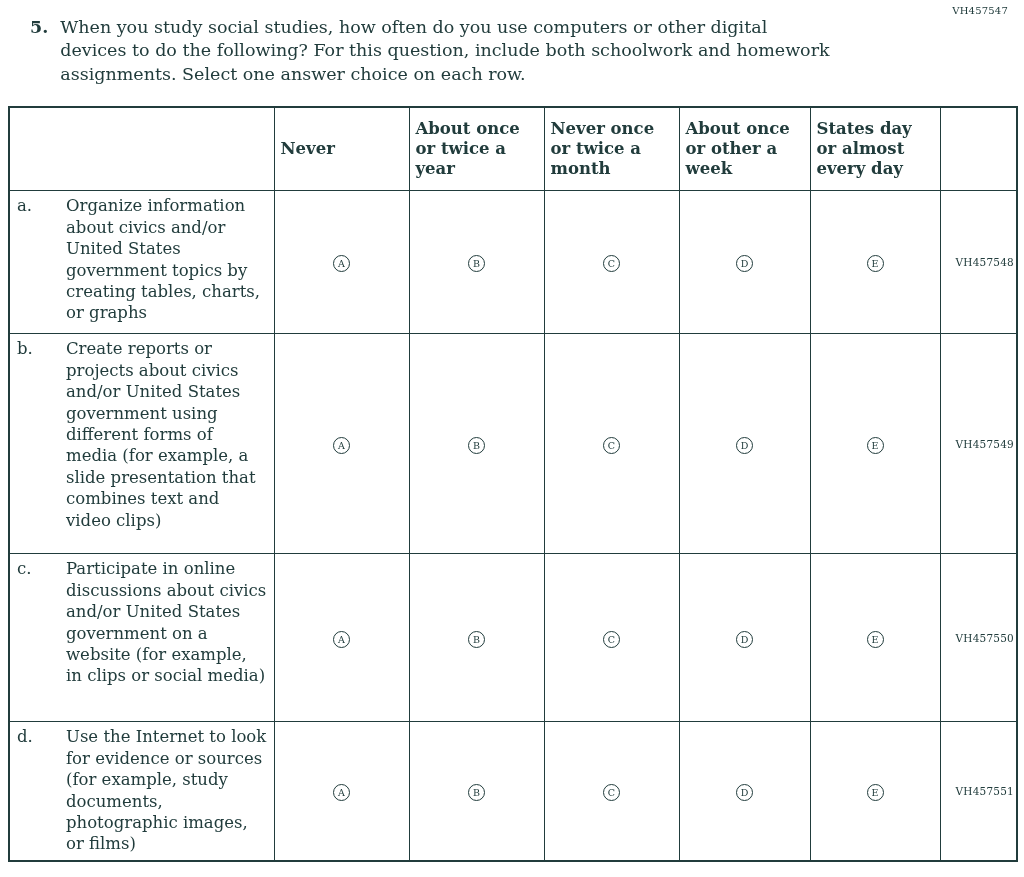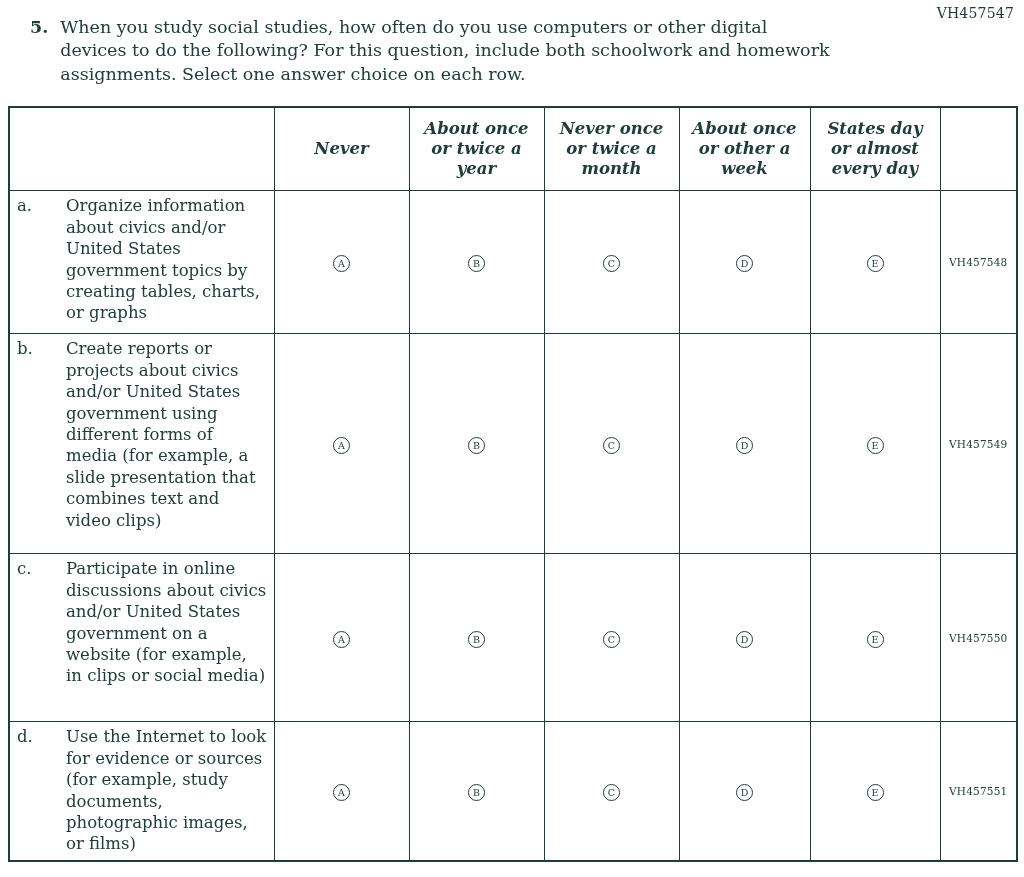--- a/index.html
+++ b/index.html
@@ -15,22 +15,22 @@
   .page{
     position:relative;
     width:1024px;
     height:877px;
     padding:4px 8px;
     overflow:hidden;
   }
   .top-code{
     position:absolute;
     top:5px;
-    right:10px;
-    font-size:14px;
+    right:16px;
+    font-size:10px;
     letter-spacing:.2px;
   }
   .question{
     display:flex;
     margin:12px 0 0 22px;
     width:800px;
     font-size:17.5px;
     line-height:1.33;
   }
   .qnum{
@@ -46,25 +46,24 @@
     margin-top:20px;
     border:2px solid var(--ink);
   }
   table.survey th, table.survey td{
     border:1.5px solid var(--ink);
   }
   thead th{
     font-weight:bold;
     font-size:16.5px;
     line-height:1.22;
-    text-align:center;
+    text-align:left;
     vertical-align:middle;
     padding:4px 6px;
     border-bottom:4px double var(--ink);
-    font-style:italic;
   }
   thead tr{height:84px;}
   tr.row-a{height:143px;}
   tr.row-b{height:220px;}
   tr.row-c{height:168px;}
   tr.row-d{height:139px;}
   td.label-cell{
     vertical-align:top;
     padding:4px 6px 4px 7px;
     font-size:16.5px;
@@ -85,21 +84,21 @@
     height:17px;
     border:1.2px solid var(--ink);
     border-radius:50%;
     font-size:9.5px;
     line-height:1;
     cursor:pointer;
     user-select:none;
   }
   td.code-cell{
     vertical-align:middle;
-    text-align:center;
+    text-align:right;
     font-size:10.5px;
     padding:0 2px;
     letter-spacing:.2px;
   }
 </style>
 </head>
 <body>
 
 <div class="page">
 

